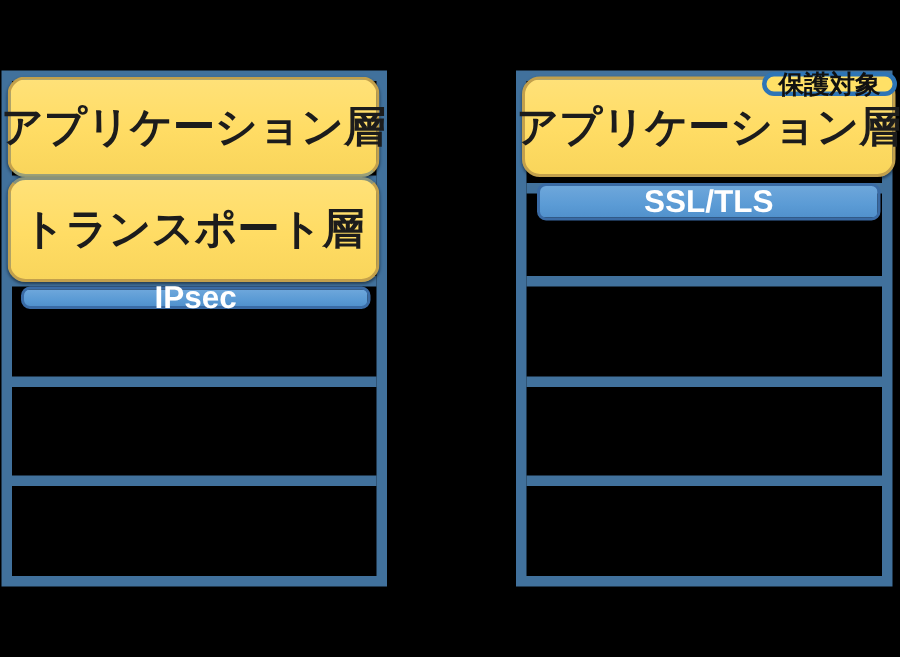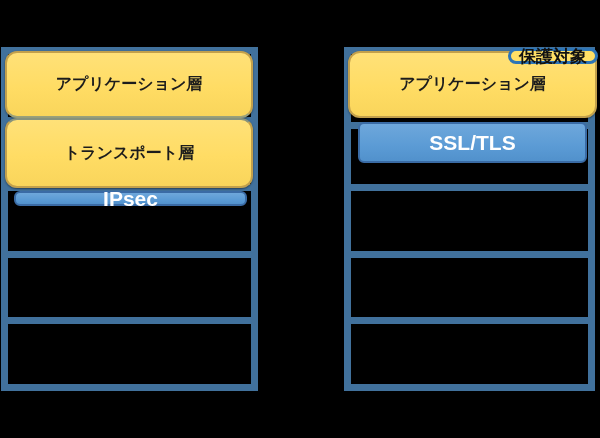--- a/index.html
+++ b/index.html
@@ -42,21 +42,21 @@
     background: linear-gradient(180deg, #ffe178 0%, var(--box-fill, #FFDC64) 55%, #f9d55b 100%);
     border: 2px solid var(--box-border, #C2A04C);
     border-radius: 12px;
     display: flex;
     align-items: center;
     justify-content: center;
     z-index: 3;
     box-shadow: 0 1px 2px rgba(0,0,0,0.45);
   }
   .layer-box span {
-    font-size: 16px;
+    font-size: 28px;
     font-weight: 700;
     color: #1c1c1c;
     white-space: nowrap;
   }
   .box-l-app   { left: 5px;   top: 51px;  width: 248px; height: 67px; }
   .box-l-trans { left: 5px;   top: 118px; width: 248px; height: 70px; border-top-color: #87927C; }
   .box-r-app   { left: 348px; top: 51px;  width: 249px; height: 67px; }
   .box-l-app { border-bottom-color: #9aa07a; }
 
   
@@ -72,21 +72,21 @@
     z-index: 4;
   }
   .protocol-bar span {
     font-size: 21px;
     font-weight: 700;
     color: #ffffff;
     line-height: 1;
     white-space: nowrap;
   }
   .bar-ipsec { left: 14px;  top: 191px; width: 233px; height: 15px; }
-  .bar-ssl   { left: 358px; top: 122px; width: 229px; height: 41px; }
+  .bar-ssl   { left: 358px; top: 122px; width: 229px; height: 25px; }
 
   
   .legend-badge {
     position: absolute;
     left: 508px; top: 3px;
     width: 90px; height: 16px;
     box-sizing: border-box;
     background: var(--badge-fill, #FFE066);
     border: 3px solid var(--badge-border, #2E75B6);
     border-radius: 8px;

